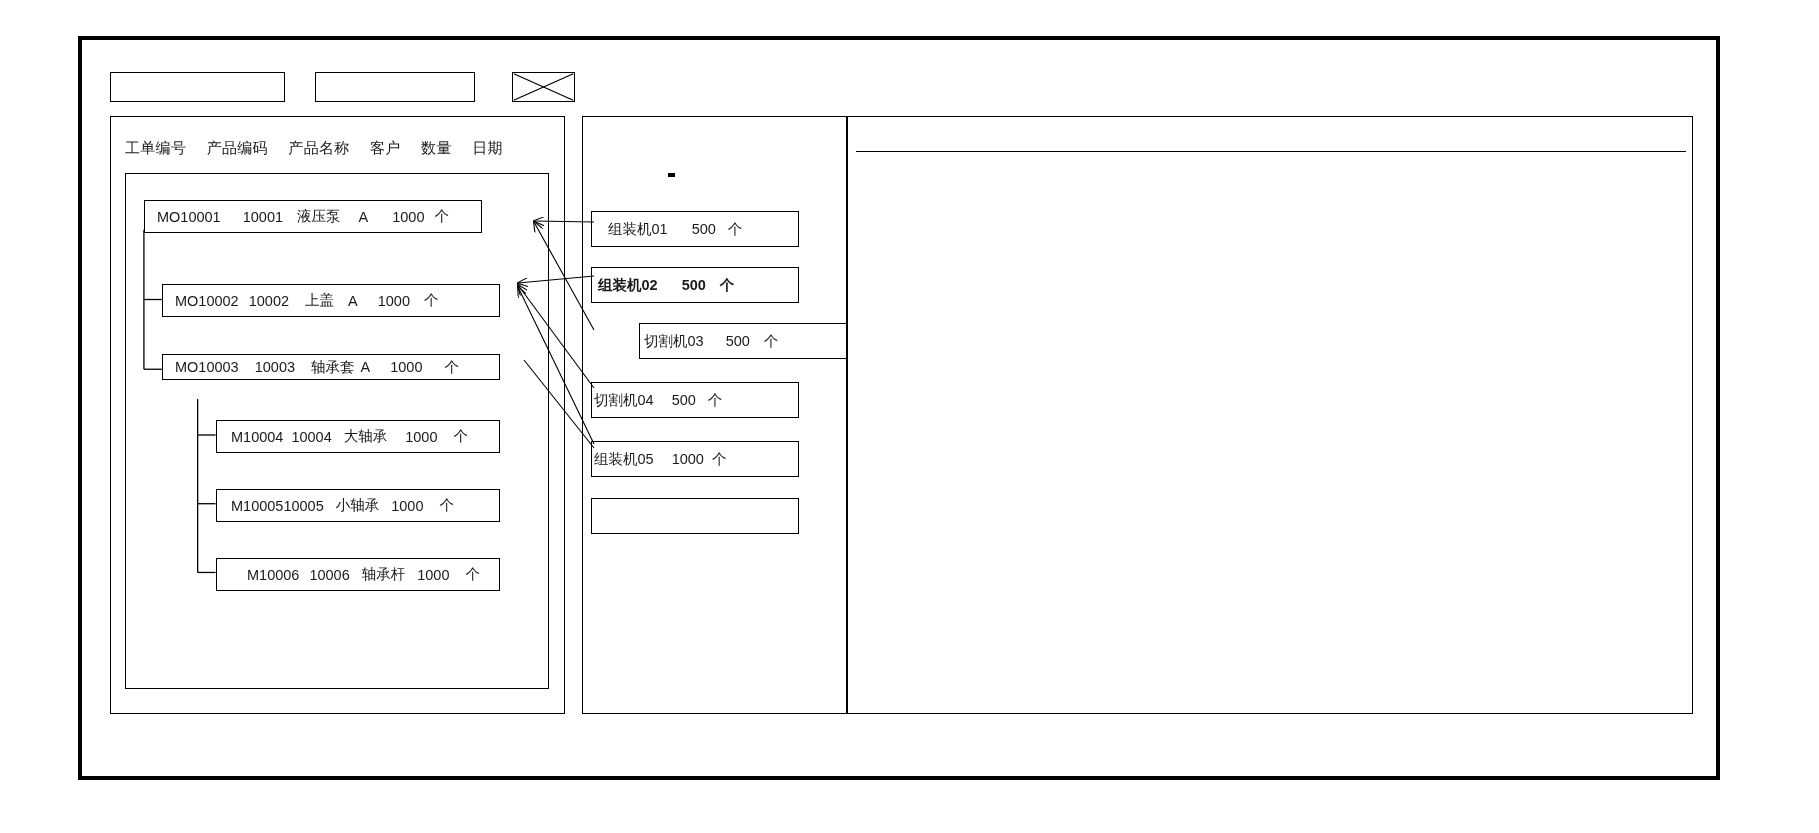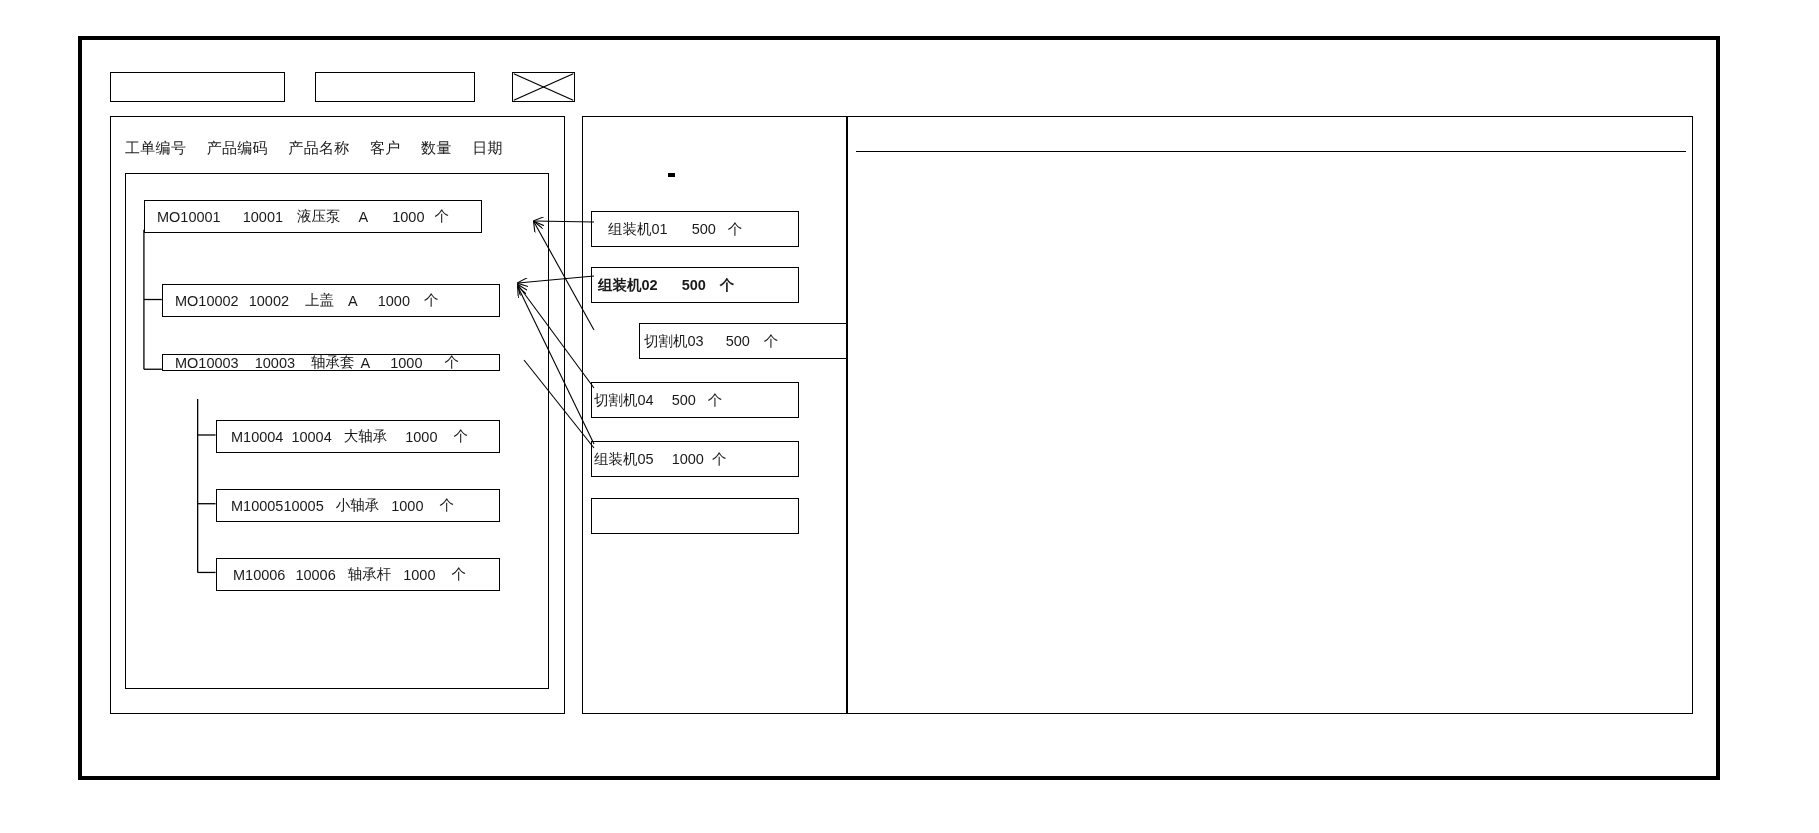--- a/index.html
+++ b/index.html
@@ -236,21 +236,21 @@
 
         <div class="node" style="left:36px; top:110px; width:338px; height:33px; padding:0 12px;">
           <span class="cell">MO10002</span>
           <span class="cell" style="margin-left:10px;">10002</span>
           <span class="cell" style="margin-left:16px;">上盖</span>
           <span class="cell" style="margin-left:14px;">A</span>
           <span class="cell" style="margin-left:20px;">1000</span>
           <span class="cell" style="margin-left:14px;">个</span>
         </div>
 
-        <div class="node" style="left:36px; top:180px; width:338px; height:17px; padding:0 12px;">
+        <div class="node" style="left:36px; top:180px; width:338px; height:26px; padding:0 12px;">
           <span class="cell">MO10003</span>
           <span class="cell" style="margin-left:16px;">10003</span>
           <span class="cell" style="margin-left:16px;">轴承套</span>
           <span class="cell" style="margin-left:6px;">A</span>
           <span class="cell" style="margin-left:20px;">1000</span>
           <span class="cell" style="margin-left:22px;">个</span>
         </div>
 
         <div class="node" style="left:90px; top:246px; width:284px; height:33px; padding:0 14px;">
           <span class="cell">M10004</span>
@@ -261,21 +261,21 @@
         </div>
 
         <div class="node" style="left:90px; top:315px; width:284px; height:33px; padding:0 14px;">
           <span class="cell">M10005</span>
           <span class="cell" style="margin-left:0;">10005</span>
           <span class="cell" style="margin-left:12px;">小轴承</span>
           <span class="cell" style="margin-left:12px;">1000</span>
           <span class="cell" style="margin-left:16px;">个</span>
         </div>
 
-        <div class="node" style="left:90px; top:384px; width:284px; height:33px; padding:0 16px;">
+        <div class="node" style="left:90px; top:384px; width:284px; height:33px; padding:0 30px;">
           <span class="cell">M10006</span>
           <span class="cell" style="margin-left:10px;">10006</span>
           <span class="cell" style="margin-left:12px;">轴承杆</span>
           <span class="cell" style="margin-left:12px;">1000</span>
           <span class="cell" style="margin-left:16px;">个</span>
         </div>
 
       </div>
     </div>
 

